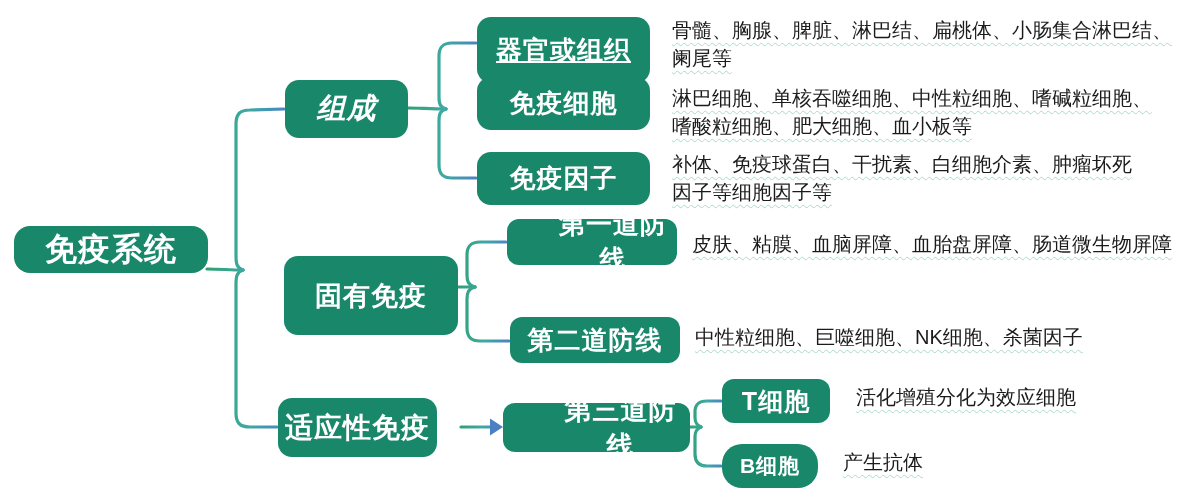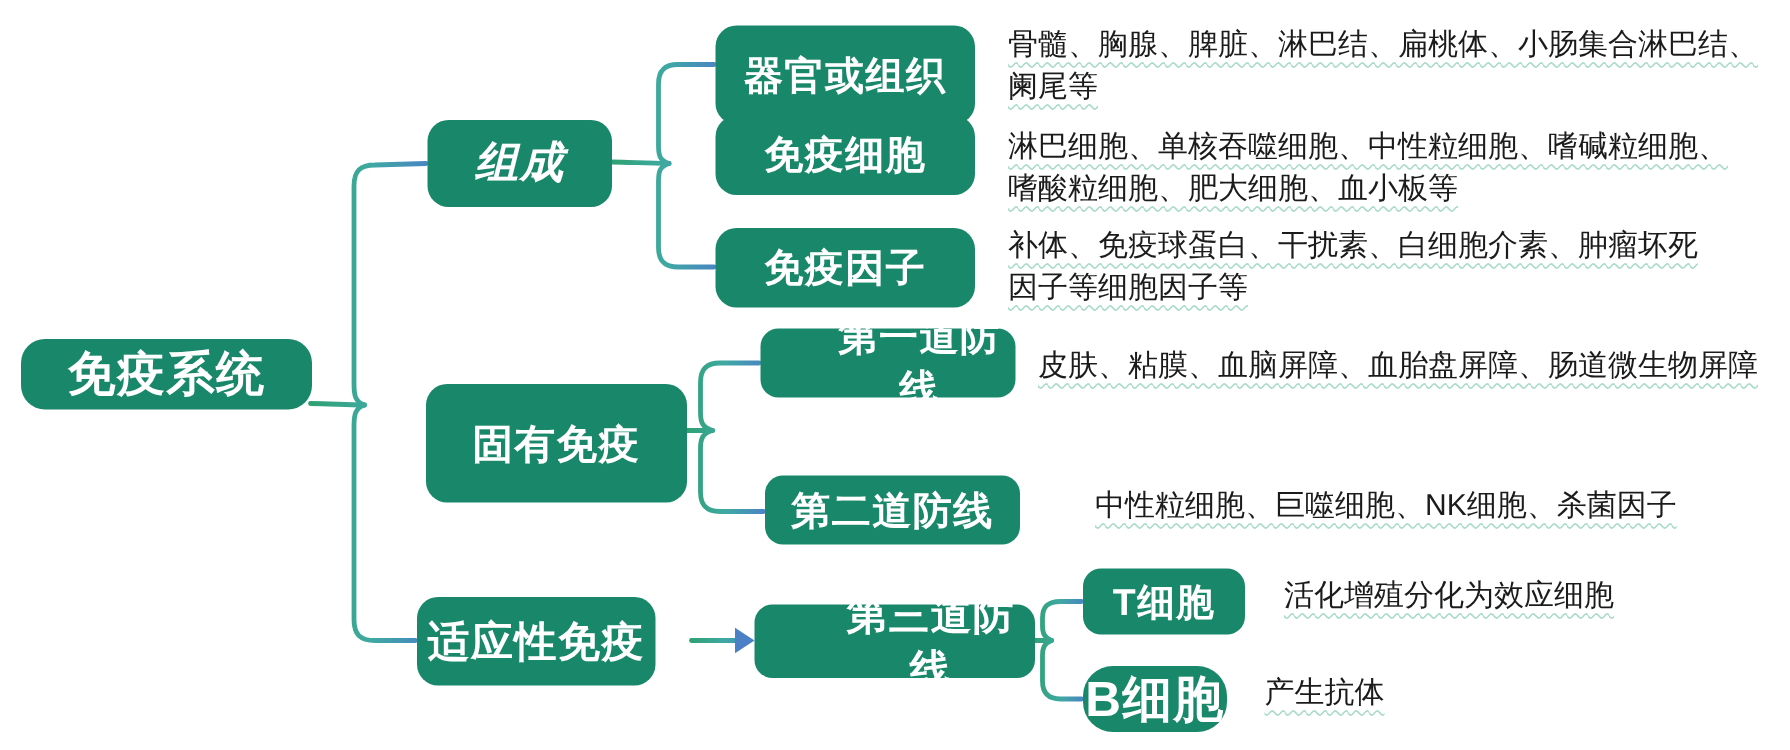--- a/index.html
+++ b/index.html
@@ -24,47 +24,47 @@
     border-radius:14px;
     letter-spacing:1px;
     box-sizing:border-box;
     text-align:center;
     user-select:none;
   }
   .n-root {left:14px;  top:226px; width:194px; height:47px; font-size:32px; border-radius:16px;}
   .n-b1   {left:285px; top:80px;  width:123px; height:58px; font-size:29px;font-style:italic;}
   .n-b2   {left:284px; top:256px; width:174px; height:79px; font-size:27px;text-align:right;}
   .n-b3   {left:278px; top:398px; width:159px; height:59px; font-size:28px;}
-  .n-c11  {left:477px; top:17px;  width:173px; height:66px; font-size:26px;}
+  .n-c11  {left:477px; top:17px;  width:173px; height:66px; font-size:26px;text-decoration:underline;}
   .n-c12  {left:477px; top:77px;  width:173px; height:53px; font-size:26px;}
   .n-c13  {left:477px; top:152px; width:173px; height:53px; font-size:26px;}
   .n-c21  {left:507px; top:219px; width:170px; height:46px; font-size:26px; border-radius:12px;padding-left:42px;}
   .n-c22  {left:510px; top:317px; width:170px; height:46px; font-size:26px; border-radius:12px;}
   .n-c31  {left:503px; top:403px; width:187px; height:49px; font-size:27px; border-radius:12px;padding-left:48px;}
   .n-t    {left:722px; top:379px; width:108px; height:44px; font-size:25px; border-radius:12px;}
-  .n-bb   {left:722px; top:444px; width:96px; height:44px; font-size:33px; border-radius:20px;}
+  .n-bb   {left:722px; top:444px; width:96px; height:44px; font-size:21px; border-radius:20px;}
   .note{
     position:absolute;
     color:var(--text-dark);
     font-size:20px;
     line-height:28px;
     white-space:nowrap;
   }
   .note span{
     text-decoration-line:underline;
     text-decoration-style:wavy;
     text-decoration-color:var(--underline);
     text-decoration-thickness:1px;
     text-underline-offset:5px;
   }
   .no-n11{left:672px; top:16px;}
   .no-n12{left:672px; top:84px;}
   .no-n13{left:672px; top:150px;}
   .no-n21{left:692px; top:230px;}
-  .no-n22{left:730px; top:323px;}
+  .no-n22{left:695px; top:323px;}
   .no-n31{left:843px; top:383px;margin-left:13px;}
   .no-n32{left:843px; top:448px;}
   .conn{fill:none;stroke-width:3.2;stroke-linecap:round;stroke-linejoin:round;}
   .stop-g{stop-color:var(--line-green);}
   .stop-t{stop-color:var(--line-teal);}
   .stop-b{stop-color:var(--line-blue);}
   .arrowhead{fill:var(--line-blue);}
 </style>
 </head>
 <body>

